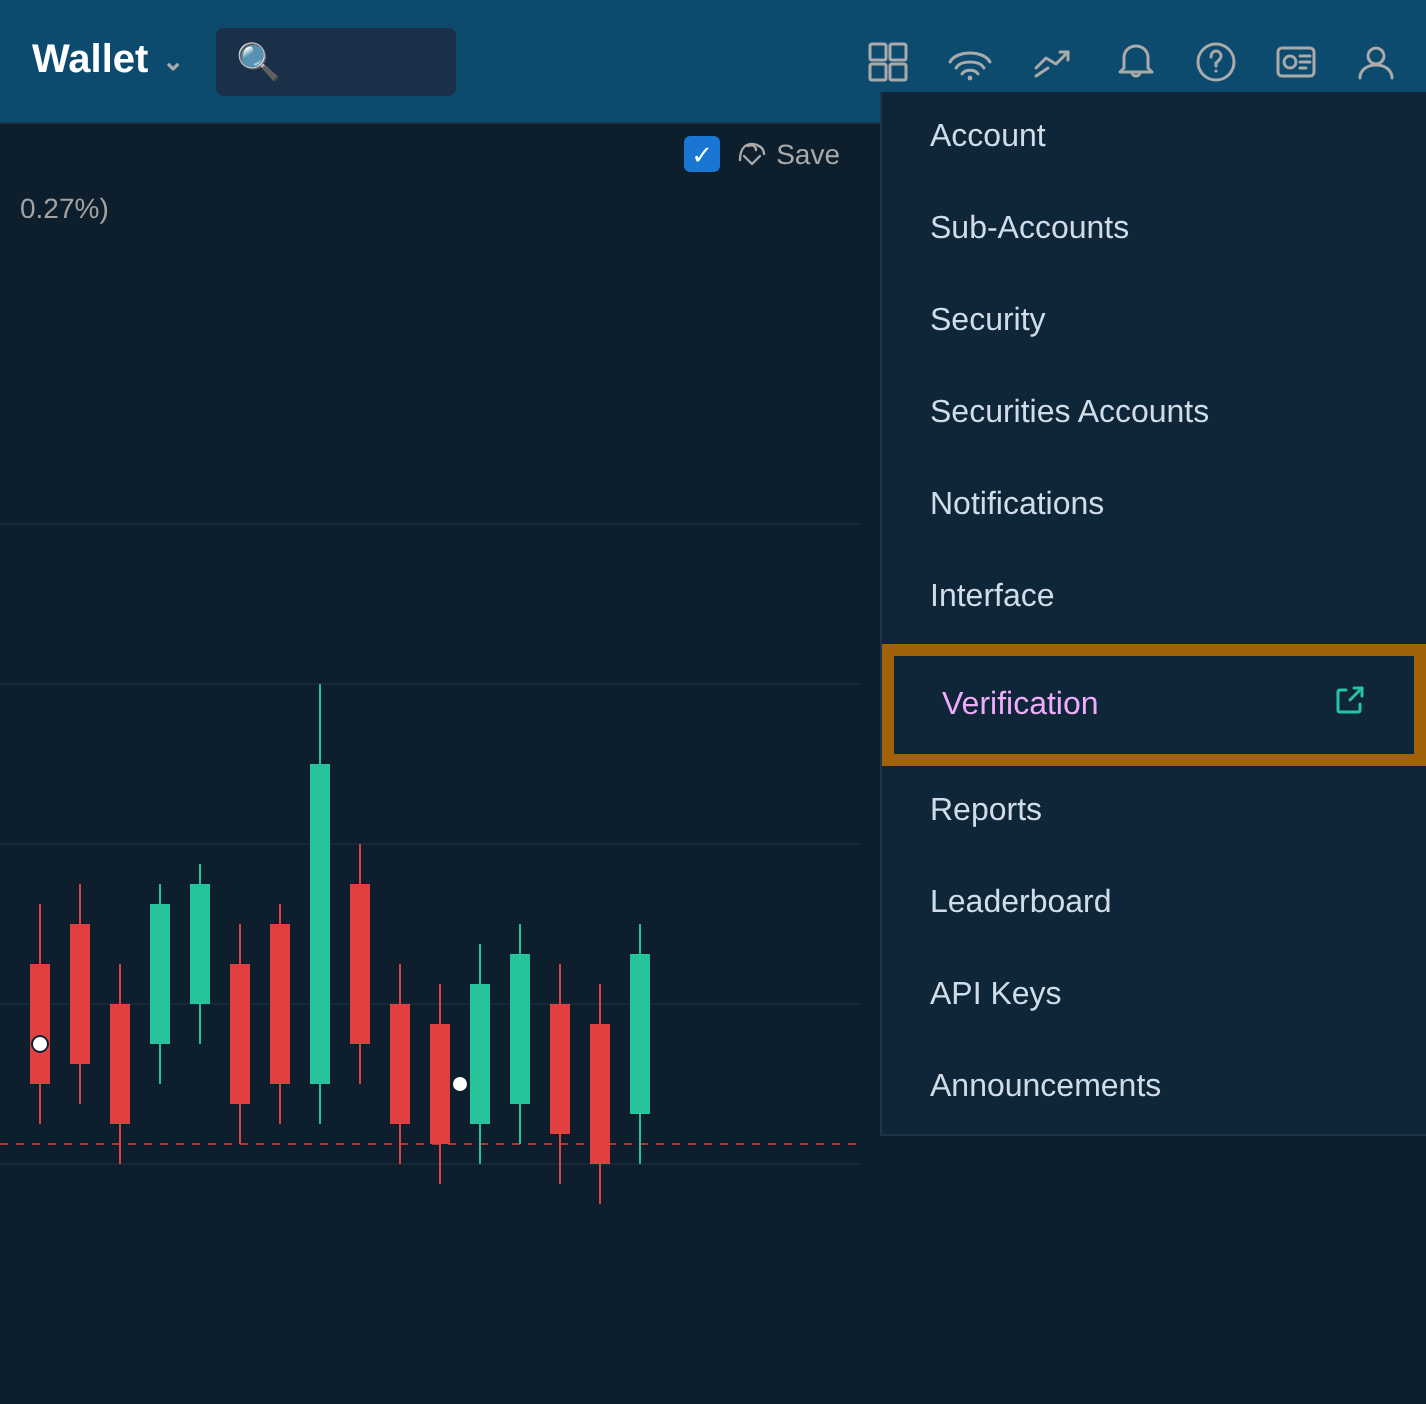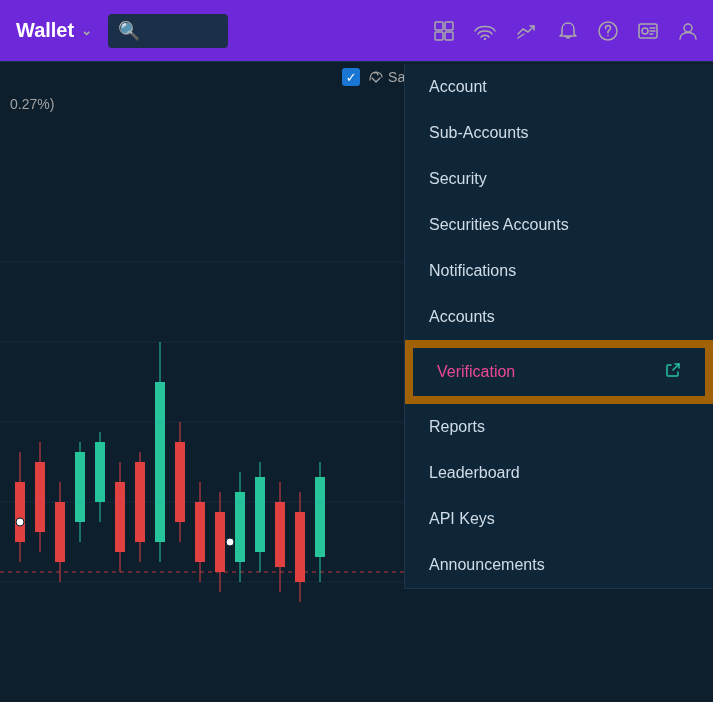--- a/index.html
+++ b/index.html
@@ -10,21 +10,21 @@
       overflow: hidden;
       background-color: #0d1f2d;
       font-family: -apple-system, BlinkMacSystemFont, 'Segoe UI', sans-serif;
       position: relative;
     }
 
     
     .navbar {
       display: flex;
       align-items: center;
-      background-color: #6d28d9;
+      background-color: #0c4a6e;
       height: 62px;
       padding: 0 8px;
       border-bottom: 1px solid #1e3448;
       position: relative;
       z-index: 100;
     }
 
     .wallet-logo {
       display: flex;
       align-items: center;
@@ -114,23 +114,23 @@
     .price-label {
       color: #a3a3a3;
       font-size: 14px;
       font-weight: 500;
       padding: 4px 10px;
     }
 
     
     .dropdown-menu {
       position: absolute;
-      top: 64px;
+      top: 46px;
       right: 0;
-      width: 309px;
+      width: 273px;
       background-color: #0f2638;
       border-left: 1px solid #1e3448;
       border-bottom: 1px solid #1e3448;
       z-index: 200;
     }
 
     .dropdown-item {
       display: flex;
       align-items: center;
       justify-content: space-between;
@@ -138,22 +138,22 @@
       color: #d0dde8;
       font-size: 16px;
       cursor: pointer;
       border: none;
       background: none;
       width: 100%;
       text-align: left;
     }
 
     .dropdown-item.highlighted {
-      border: 8px solid #a16207;
-      color: #ec4899;
+      border: 6px solid #a16207;
+      color: #f0abfc;
       margin: 0;
     }
 
     .dropdown-item.highlighted .external-icon {
       color: #26c4a0;
       font-size: 16px;
     }
 
     
     .chart-svg {
@@ -326,21 +326,21 @@
     <button class="dropdown-item">
       <span>Security</span>
     </button>
     <button class="dropdown-item">
       <span>Securities Accounts</span>
     </button>
     <button class="dropdown-item">
       <span>Notifications</span>
     </button>
     <button class="dropdown-item">
-      <span>Accounts</span>
+      <span>Interface</span>
     </button>
     <button class="dropdown-item highlighted">
       <span>Verification</span>
       <span class="external-icon"><svg width="16" height="16" viewBox="0 0 16 16" fill="none">
         <path d="M10 2 L14 2 L14 6" stroke="#26c4a0" stroke-width="1.5" stroke-linecap="round" stroke-linejoin="round"></path>
         <path d="M14 2 L8 8" stroke="#26c4a0" stroke-width="1.5" stroke-linecap="round"></path>
         <path d="M6 3 L3 3 C2.4 3 2 3.4 2 4 L2 13 C2 13.6 2.4 14 3 14 L12 14 C12.6 14 13 13.6 13 13 L13 10" stroke="#26c4a0" stroke-width="1.5" stroke-linecap="round"></path>
       </svg></span>
     </button>
     <button class="dropdown-item">

